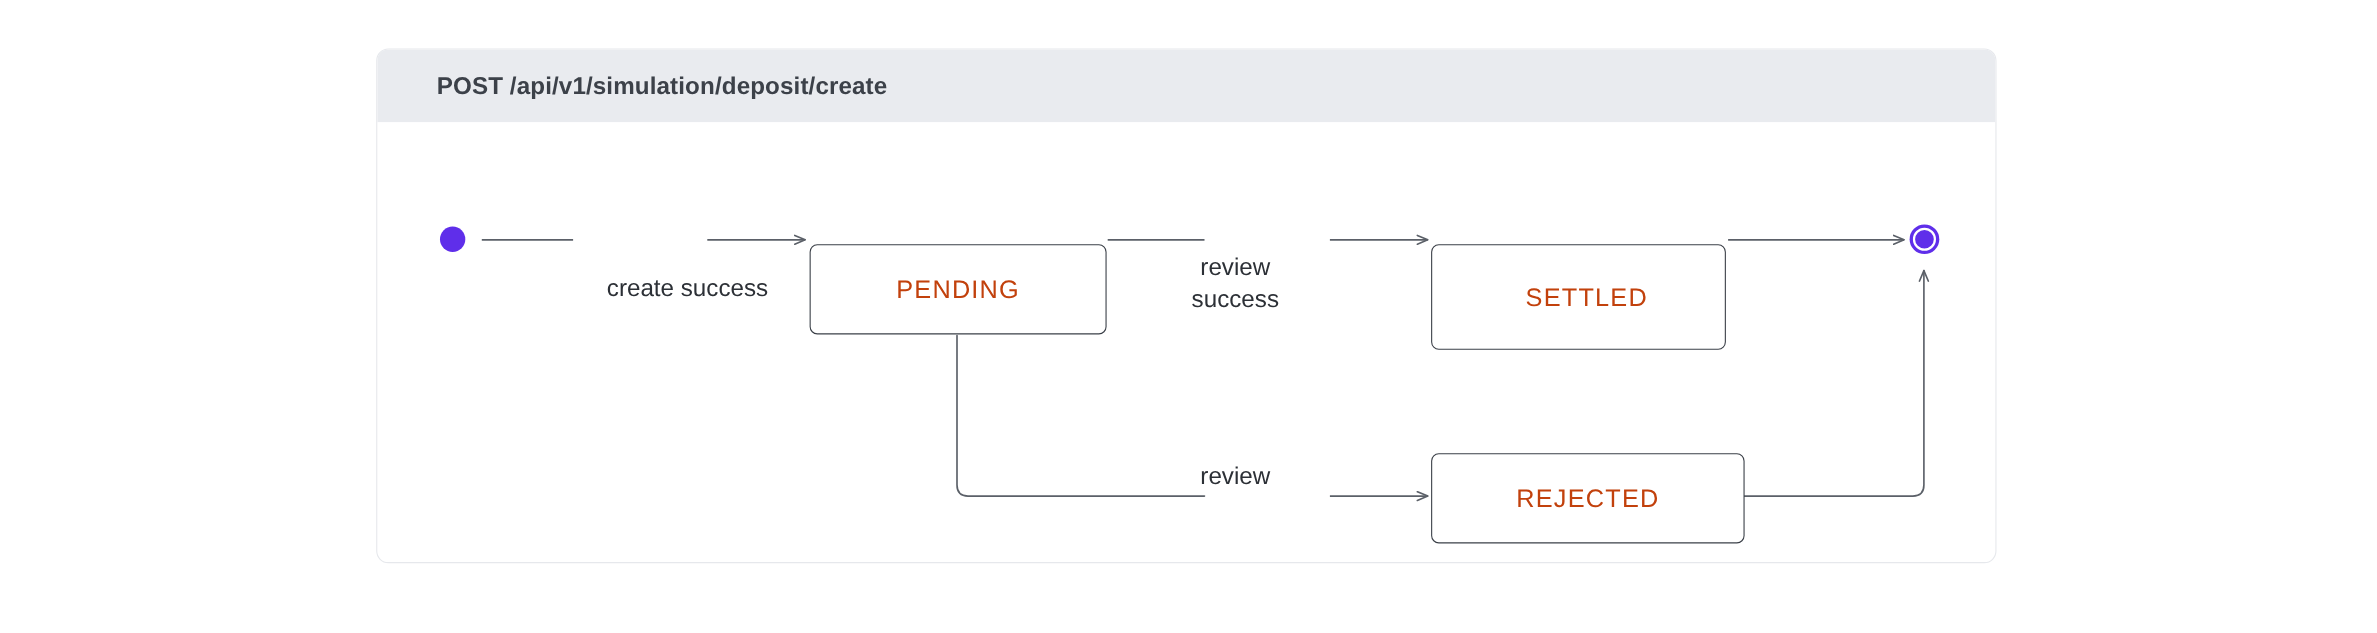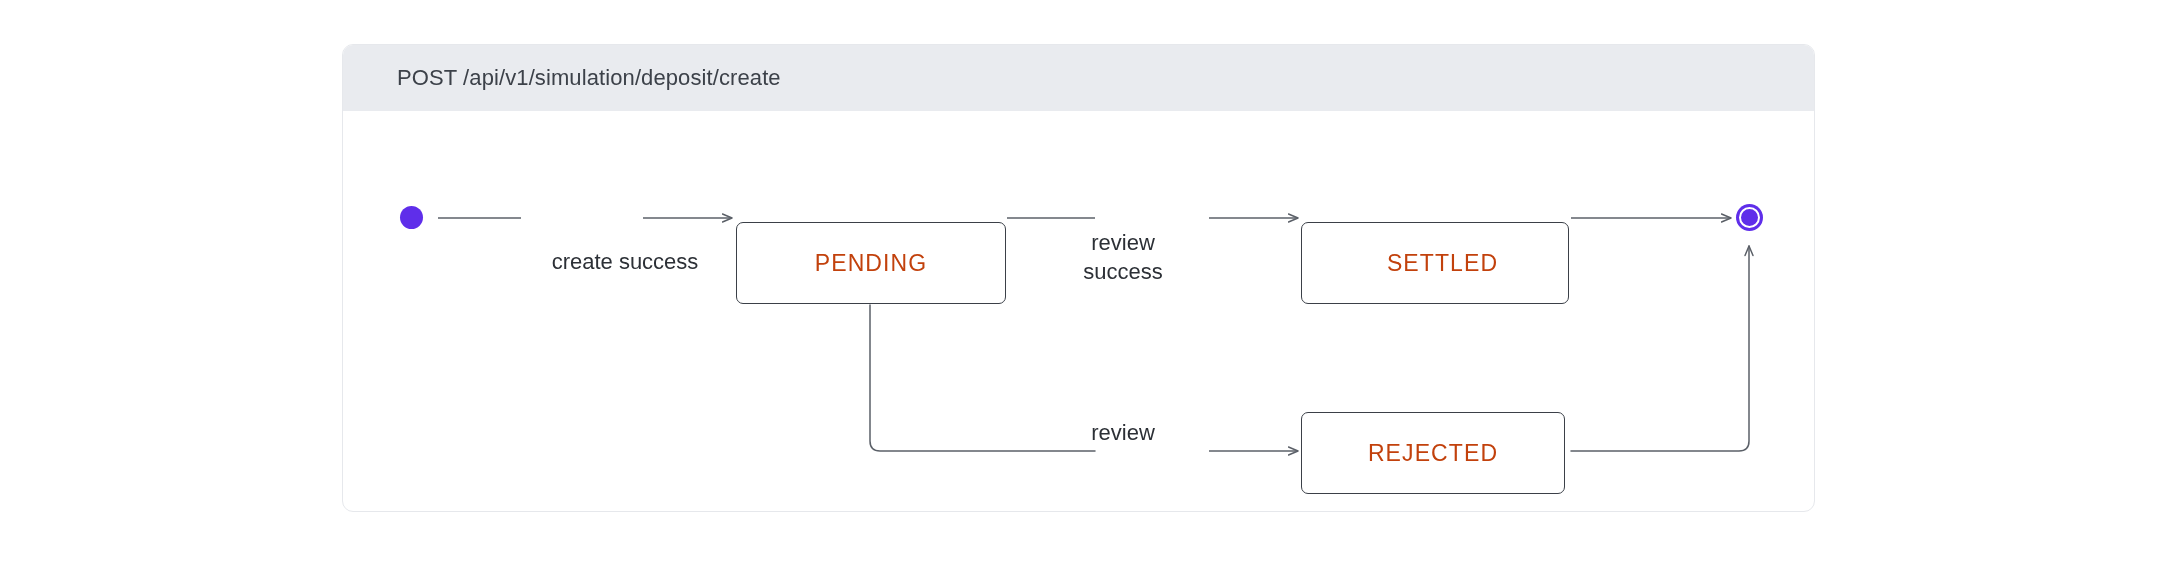--- a/index.html
+++ b/index.html
@@ -43,21 +43,21 @@
     background: #e9ebef;
     box-sizing: border-box;
   }
   .api-card-header-text {
     position: absolute;
     left: 54px;
     top: 0;
     height: 66px;
     line-height: 66px;
     font-size: 22px;
-    font-weight: 400;
+    font-weight: 700;
     color: #3c4149;
     white-space: nowrap;
     letter-spacing: 0.1px;
   }
 
   .diagram-body {
     position: absolute;
     left: 0;
     top: 66px;
     width: 100%;
@@ -119,22 +119,22 @@
   }
   .state-box-label {
     font-size: 23px;
     font-weight: 400;
     color: #c2410c;
     letter-spacing: 1.1px;
     white-space: nowrap;
   }
 
   .box-pending  { left: 393px;  top: 111px; width: 270px; height: 82px; }
-  .box-settled  { left: 958px;  top: 111px; width: 268px; height: 82px; padding-left: 15px; }
-  .box-rejected { left: 958px;  top: 301px; width: 264px; height: 82px; }
+  .box-settled  { left: 958px;  top: 111px; width: 268px; height: 96px; padding-left: 15px; }
+  .box-rejected { left: 958px;  top: 301px; width: 285px; height: 82px; }
 
   
   .edge-label {
     position: absolute;
     font-size: 22px;
     color: #2c3036;
     white-space: nowrap;
     text-align: center;
     line-height: 31px;
   }

